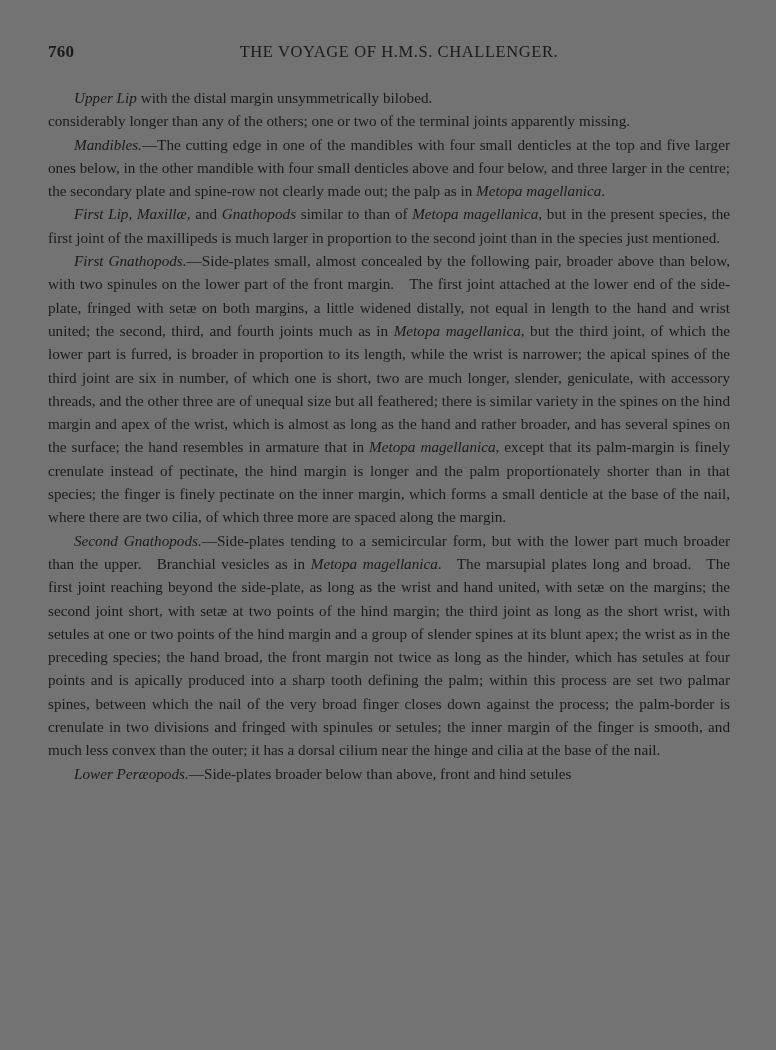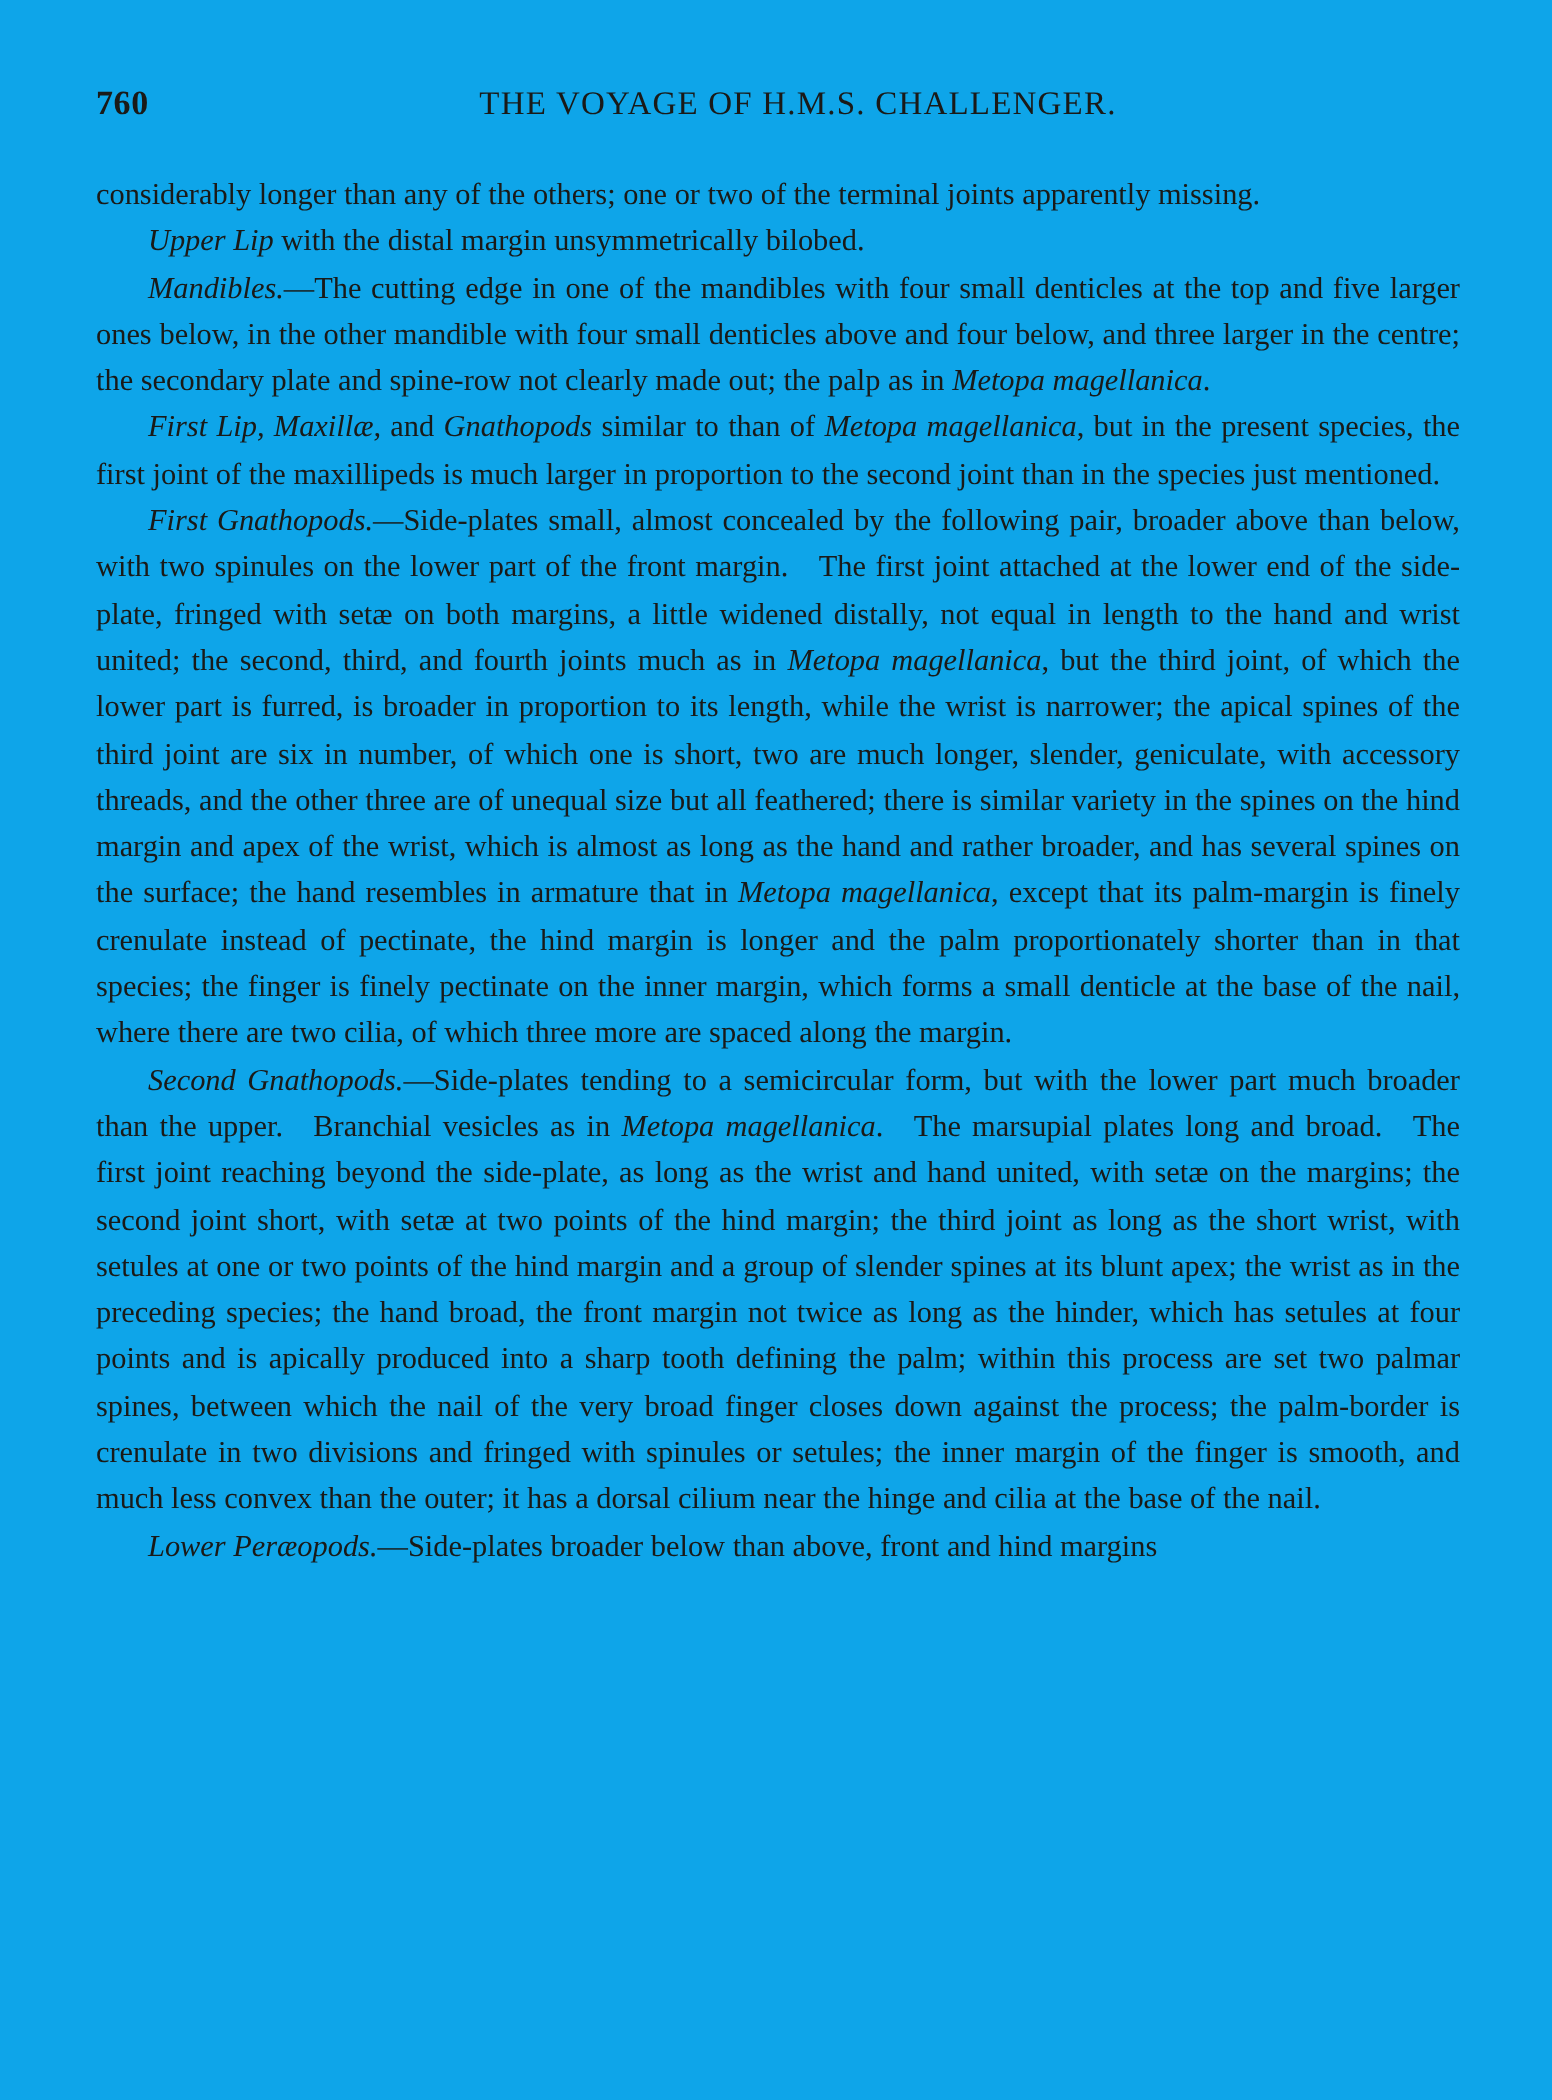--- a/index.html
+++ b/index.html
@@ -14,21 +14,21 @@
     color: #1a1a18;
     position: relative;
     overflow: hidden;
   }
   .page {
     position: absolute;
     left: 0;
     top: 0;
     width: 776px;
     height: 1050px;
-    background: #0ea5e9;
+    background: #737373;
   }
   .header {
     position: absolute;
     left: 48px;
     top: 42px;
     width: 680px;
     height: 24px;
   }
   .page-number {
     position: absolute;
@@ -75,22 +75,22 @@
 <body>
 
 <div class="page">
 
   <div class="header">
     <div class="page-number">760</div>
     <div class="running-title">THE VOYAGE OF H.M.S. CHALLENGER.</div>
   </div>
 
   <div class="body-text" id="body-text">
+      <p class="para"><span class="it">Upper Lip</span><span> with the distal margin unsymmetrically bilobed.</span></p>
       <p class="para first"><span>considerably longer than any of the others; one or two of the terminal joints apparently missing.</span></p>
-      <p class="para"><span class="it">Upper Lip</span><span> with the distal margin unsymmetrically bilobed.</span></p>
       <p class="para"><span class="it">Mandibles.</span><span>—The cutting edge in one of the mandibles with four small denticles at the top and five larger ones below, in the other mandible with four small denticles above and four below, and three larger in the centre; the secondary plate and spine-row not clearly made out; the palp as in </span><span class="it">Metopa magellanica</span><span>.</span></p>
       <p class="para"><span class="it">First Lip, Maxillæ,</span><span> and </span><span class="it">Gnathopods</span><span> similar to than of </span><span class="it">Metopa magellanica</span><span>, but in the present species, the first joint of the maxillipeds is much larger in proportion to the second joint than in the species just mentioned.</span></p>
       <p class="para"><span class="it">First Gnathopods.</span><span>—Side-plates small, almost concealed by the following pair, broader above than below, with two spinules on the lower part of the front margin. The first joint attached at the lower end of the side-plate, fringed with setæ on both margins, a little widened distally, not equal in length to the hand and wrist united; the second, third, and fourth joints much as in </span><span class="it">Metopa magellanica</span><span>, but the third joint, of which the lower part is furred, is broader in proportion to its length, while the wrist is narrower; the apical spines of the third joint are six in number, of which one is short, two are much longer, slender, geniculate, with accessory threads, and the other three are of unequal size but all feathered; there is similar variety in the spines on the hind margin and apex of the wrist, which is almost as long as the hand and rather broader, and has several spines on the surface; the hand resembles in armature that in </span><span class="it">Metopa magellanica</span><span>, except that its palm-margin is finely crenulate instead of pectinate, the hind margin is longer and the palm proportionately shorter than in that species; the finger is finely pectinate on the inner margin, which forms a small denticle at the base of the nail, where there are two cilia, of which three more are spaced along the margin.</span></p>
       <p class="para"><span class="it">Second Gnathopods.</span><span>—Side-plates tending to a semicircular form, but with the lower part much broader than the upper. Branchial vesicles as in </span><span class="it">Metopa magellanica</span><span>. The marsupial plates long and broad. The first joint reaching beyond the side-plate, as long as the wrist and hand united, with setæ on the margins; the second joint short, with setæ at two points of the hind margin; the third joint as long as the short wrist, with setules at one or two points of the hind margin and a group of slender spines at its blunt apex; the wrist as in the preceding species; the hand broad, the front margin not twice as long as the hinder, which has setules at four points and is apically produced into a sharp tooth defining the palm; within this process are set two palmar spines, between which the nail of the very broad finger closes down against the process; the palm-border is crenulate in two divisions and fringed with spinules or setules; the inner margin of the finger is smooth, and much less convex than the outer; it has a dorsal cilium near the hinge and cilia at the base of the nail.</span></p>
-      <p class="para"><span class="it">Lower Peræopods.</span><span>—Side-plates broader below than above, front and hind margins</span></p>
+      <p class="para"><span class="it">Lower Peræopods.</span><span>—Side-plates broader below than above, front and hind setules</span></p>
     </div>
 
 </div>
 
 </body></html>

